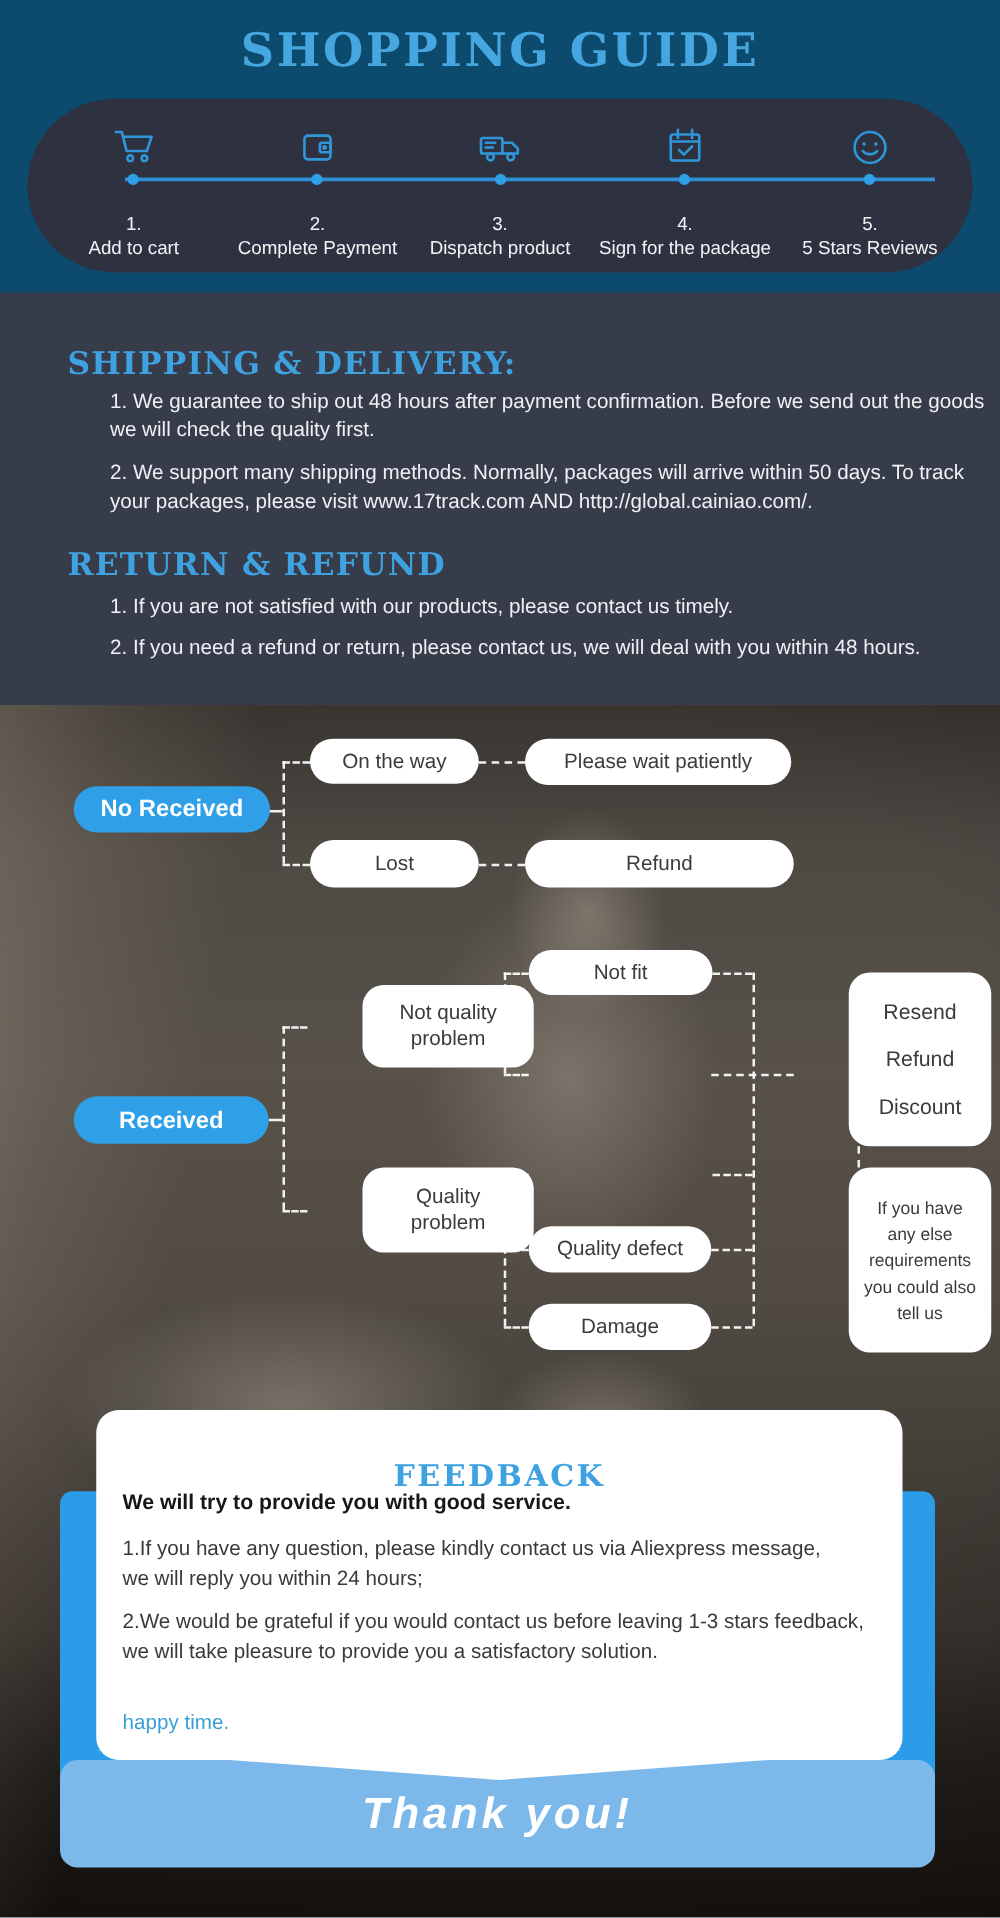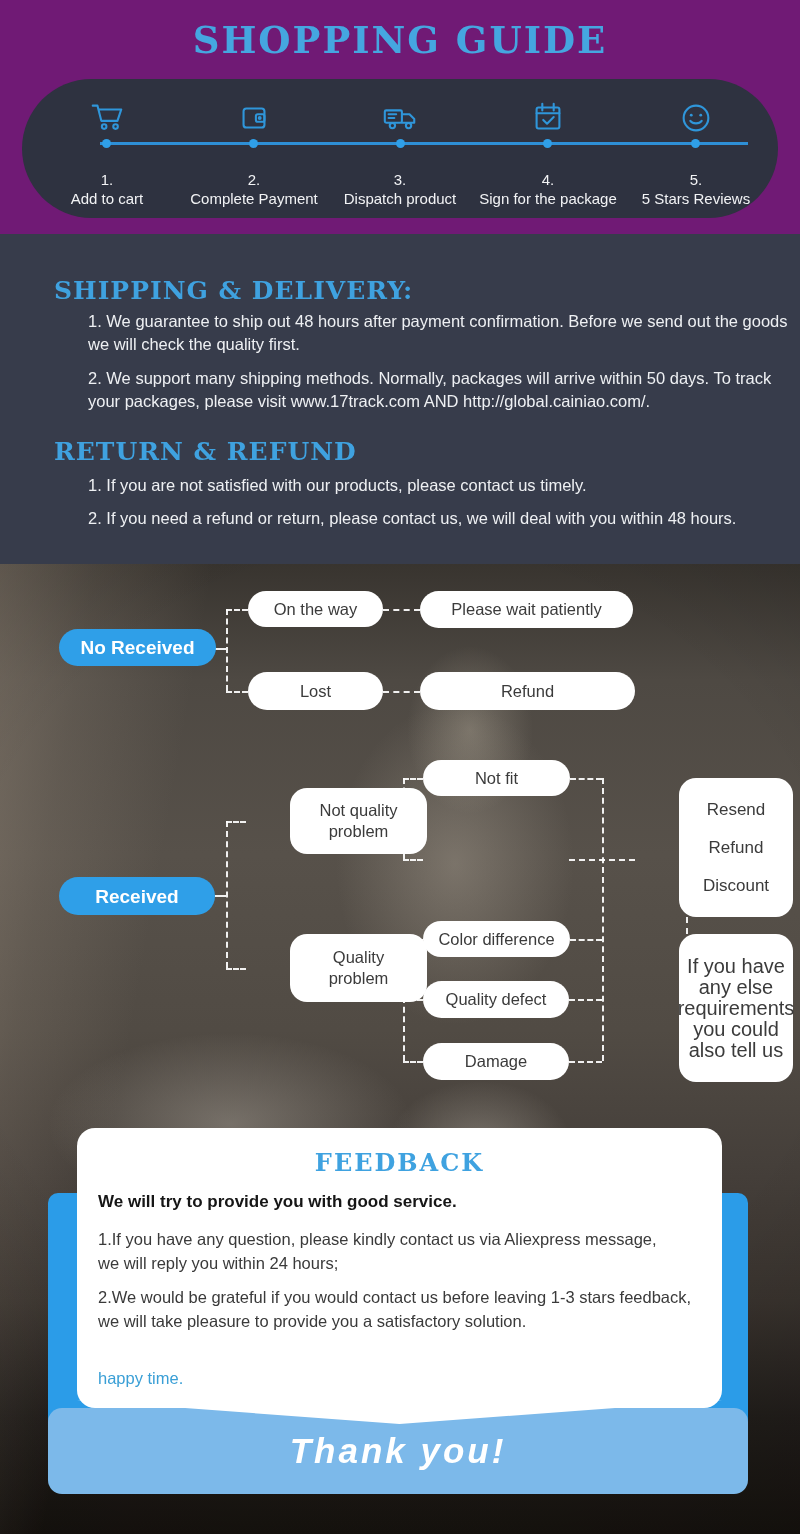--- a/index.html
+++ b/index.html
@@ -1,16 +1,16 @@
 <!DOCTYPE html>
 <html><head>
 <meta charset="utf-8">
 <style>
   html,body{margin:0;padding:0;background:#ffffff;}
-  #canvas{position:relative;width:800px;height:1534px;overflow:hidden;background:#701a75;
+  #canvas{position:relative;width:800px;height:1534px;overflow:hidden;background:#0c4a6e;
           font-family:"Liberation Sans",sans-serif;}
 
   
   .page-title{position:absolute;top:18px;left:0;width:800px;text-align:center;
     font-family:"DejaVu Serif",serif;font-weight:bold;font-size:37px;letter-spacing:2px;
     color:#45a6e0;}
 
   
   .steps-pill{position:absolute;left:22px;top:79px;width:756px;height:139px;border-radius:70px;
     background:#2e3240;}
@@ -44,21 +44,21 @@
   .flow-node.pill{border-radius:19px;}
   .flow-node.box{border-radius:17px;margin-left:44px;}
   .flow-node.blue{background:#2f9fe8;color:#ffffff;font-weight:bold;font-size:19px;border-radius:19px;}
   .sol-line{font-size:17px;}
   .ch{position:absolute;height:0;border-top:2px dashed rgba(255,255,255,.92);}
   .cv{position:absolute;width:0;border-left:2px dashed rgba(255,255,255,.92);}
 
   
   .fb-back{position:absolute;left:48px;top:1193px;width:700px;height:250px;border-radius:10px;background:#2b9ce8;}
   .fb-card{position:absolute;left:77px;top:1128px;width:645px;height:280px;border-radius:18px;background:#ffffff;}
-  .fb-heading{position:absolute;left:0;top:20px;width:100%;text-align:center;
+  .fb-heading{position:absolute;left:0;top:38px;width:100%;text-align:center;
     font-family:"DejaVu Serif",serif;font-weight:bold;font-size:24px;letter-spacing:2px;color:#3fa2e0;}
   .fb-intro{position:absolute;left:21px;top:64px;width:600px;font-size:17px;font-weight:bold;color:#161616;}
   .fb-line{position:absolute;left:21px;width:605px;font-size:16.5px;line-height:23px;color:#3a3a3a;}
   .fb-wish{color:#3a9fd6;}
   .fb-banner{position:absolute;left:48px;top:1408px;width:700px;height:86px;border-radius:14px;background:#7cb9ea;}
   .fb-chevron{position:absolute;left:77px;top:1400px;width:645px;height:24px;background:#ffffff;
     clip-path:polygon(0 0,100% 0,50% 100%);}
   .thanks{position:absolute;left:48px;top:1408px;width:700px;height:86px;display:flex;align-items:center;
     justify-content:center;color:#ffffff;font-style:italic;font-weight:bold;font-size:35px;
     letter-spacing:3px;font-family:Liberation Sans, sans-serif;}
@@ -187,30 +187,29 @@
     <div class="flow-node blue" style="left:59px;top:65px;width:157px;height:37px">No Received</div>
     <div class="flow-node pill" style="left:248px;top:27px;width:135px;height:36px">On the way</div>
     <div class="flow-node pill" style="left:420px;top:27px;width:213px;height:37px">Please wait patiently</div>
     <div class="flow-node pill" style="left:248px;top:108px;width:135px;height:38px">Lost</div>
     <div class="flow-node pill" style="left:420px;top:108px;width:215px;height:38px">Refund</div>
 
     <div class="flow-node pill" style="left:423px;top:196px;width:147px;height:36px">Not fit</div>
     <div class="flow-node box" style="left:246px;top:224px;width:137px;height:66px;padding:0 14px;box-sizing:border-box">Not quality problem</div>
     <div class="flow-node box" style="left:246px;top:370px;width:137px;height:68px;padding:0 18px;box-sizing:border-box">Quality problem</div>
     <div class="flow-node blue" style="left:59px;top:313px;width:156px;height:38px">Received</div>
-    <div class="flow-node pill" style="left:423px;top:357px;width:147px;height:36px">Color difference</div>
     <div class="flow-node pill" style="left:423px;top:417px;width:146px;height:37px">Quality defect</div>
     <div class="flow-node pill" style="left:423px;top:479px;width:146px;height:37px">Damage</div>
 
     <div class="flow-node box" style="left:635px;top:214px;width:114px;height:139px;flex-direction:column;justify-content:space-around;padding:12px 0;box-sizing:border-box">
       <div class="sol-line">Resend</div>
       <div class="sol-line">Refund</div>
       <div class="sol-line">Discount</div>
     </div>
-    <div class="flow-node box" style="left:635px;top:370px;width:114px;height:148px;padding:8px 10px;box-sizing:border-box;font-size:20px">If you have any else requirements you could also tell us</div>
+    <div class="flow-node box" style="left:635px;top:370px;width:114px;height:148px;padding:8px 10px;box-sizing:border-box;font-size:14px">If you have any else requirements you could also tell us</div>
   </div>
 
   <div class="fb-back"></div>
   <div class="fb-card">
     <div class="fb-heading">FEEDBACK</div>
     <div class="fb-intro">We will try to provide you with good service.</div>
     <div class="fb-line" style="top:100px">1.If you have any question, please kindly contact us via Aliexpress message,</div>
     <div class="fb-line" style="top:124px">we will reply you within 24 hours;</div>
     <div class="fb-line" style="top:158px">2.We would be grateful if you would contact us before leaving 1-3 stars feedback,</div>
     <div class="fb-line" style="top:182px">we will take pleasure to provide you a satisfactory solution.</div>

